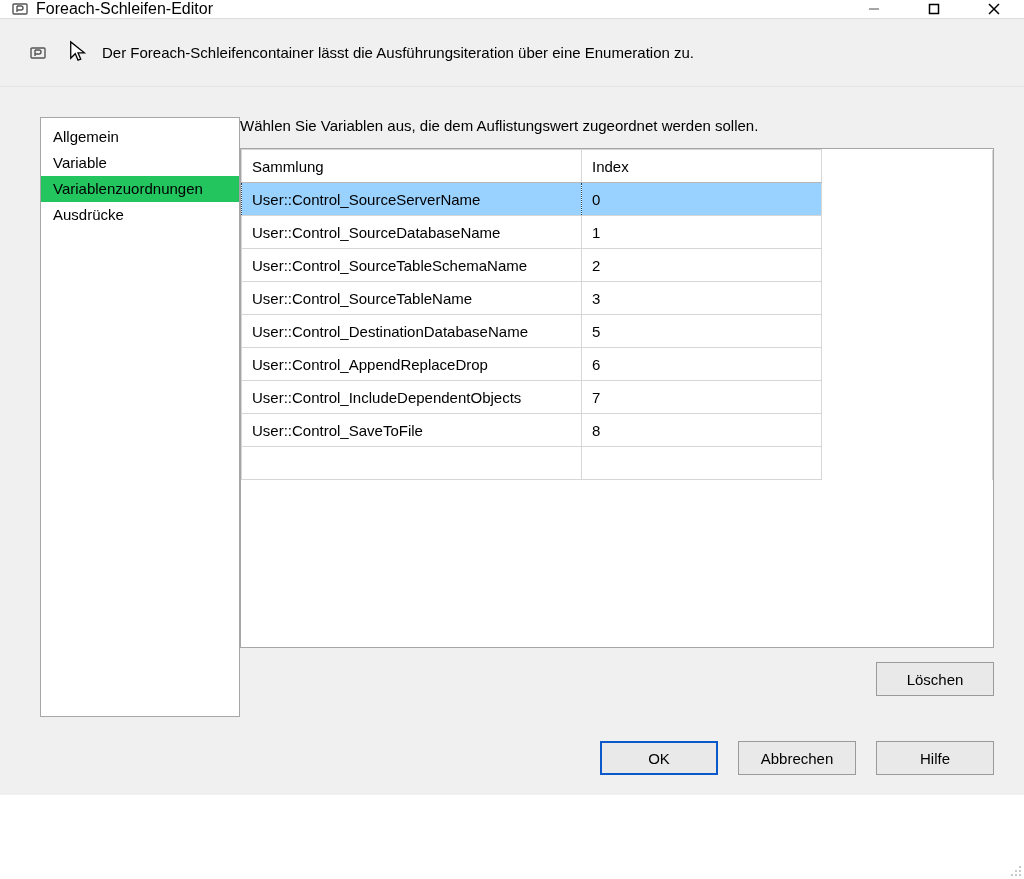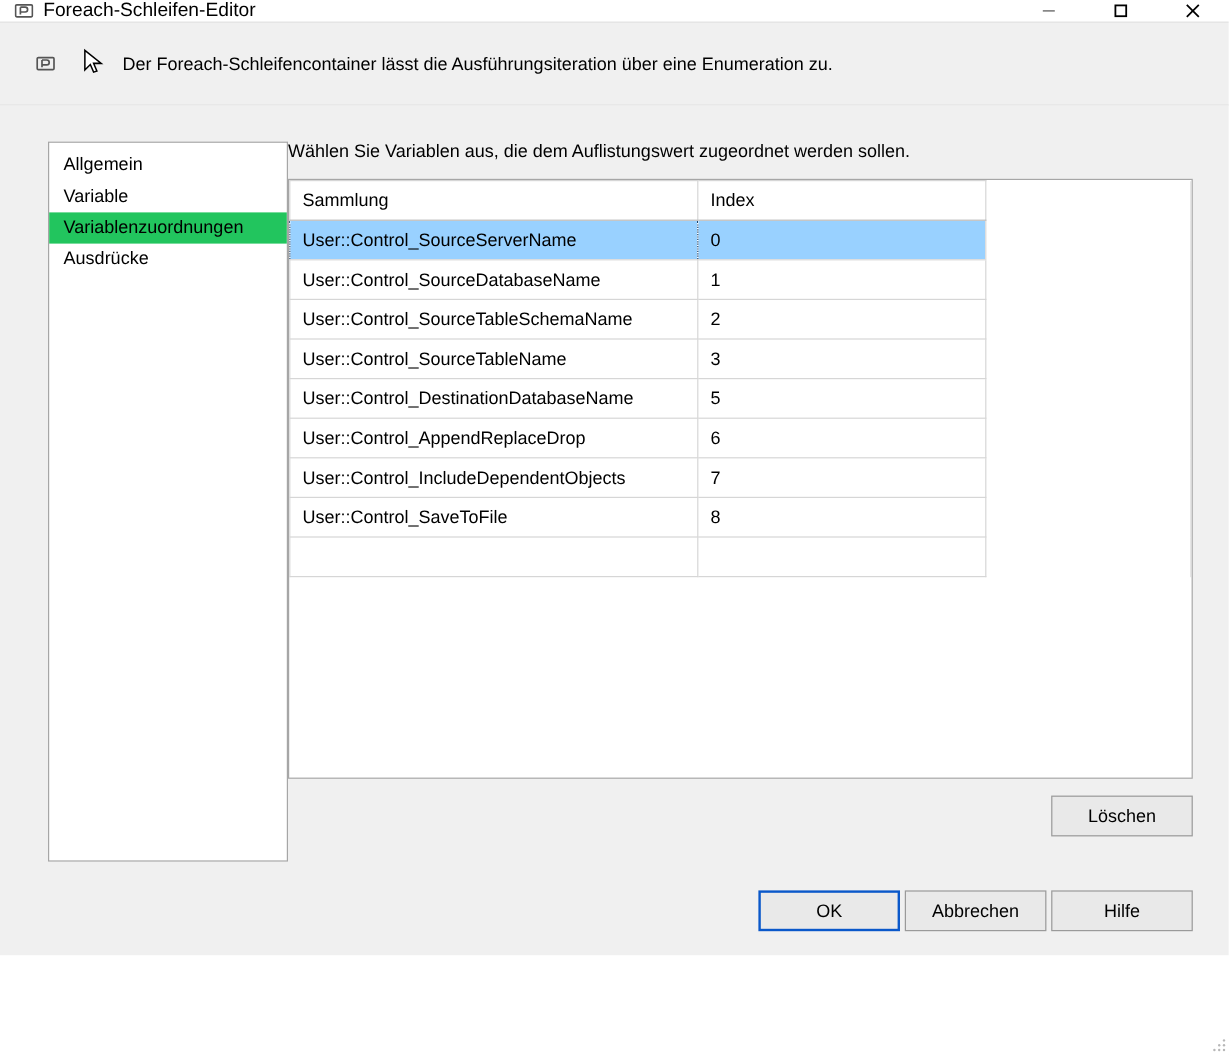--- a/index.html
+++ b/index.html
@@ -150,21 +150,21 @@
   .delete-row {
     display: flex;
     justify-content: flex-end;
     padding: 14px 0 0 0;
   }
 
   
   .footer {
     display: flex;
     justify-content: flex-end;
-    gap: 4px;
+    gap: 20px;
     padding: 24px 0 0 0;
   }
   .btn {
     min-width: 118px;
     height: 34px;
     background: #e9e9e9;
     border: 1px solid #9a9a9a;
     font-size: 15px;
     display: inline-flex;
     align-items: center;

